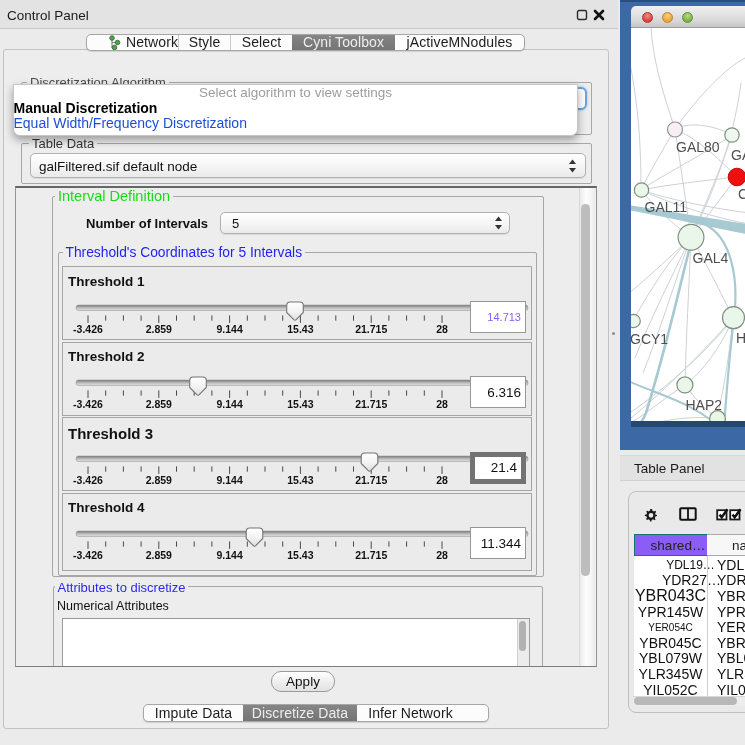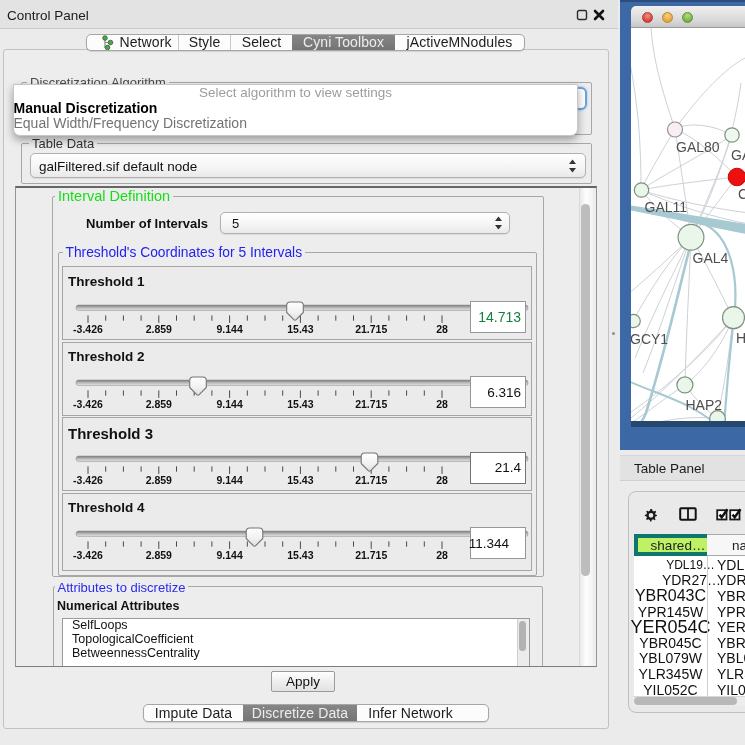--- a/index.html
+++ b/index.html
@@ -13,21 +13,21 @@
 .seg .sep { width:1px; background:#c9c9c9; flex:none; padding:0; }
 </style></head><body>
 <div class="abs" style="left:0;top:0;width:618px;height:29px;background:#e3e3e3;border-bottom:1px solid #c9c9c9"></div>
 <div class="abs" style="left:7px;top:7.5px;font-size:13.5px;color:#1b1b1b">Control Panel</div>
 <svg class="abs" style="left:576px;top:9px" width="30" height="12">
     <rect x="1.5" y="1.5" width="9" height="9" rx="1.5" fill="none" stroke="#2c2c2c" stroke-width="1.4"></rect>
     <path d="M19,2 L27,10 M27,2 L19,10" stroke="#111" stroke-width="2.6" stroke-linecap="round"></path>
   </svg>
 <div class="abs" style="left:3px;top:49px;width:606px;height:680px;background:#ededed;border:1px solid #c2c2c2;border-radius:3px"></div>
 <div class="seg" style="left:86px;top:33.5px;width:439px;height:17px">
-    <div style="width:91px;justify-content:center;padding-left:9px"><svg width="13" height="15" style="margin-right:4px">
+    <div style="width:91px;justify-content:flex-end;padding-left:9px"><svg width="13" height="15" style="margin-right:4px">
         <line x1="3" y1="4" x2="3" y2="13" stroke="#888" stroke-width="1.2"></line>
         <line x1="3" y1="7.5" x2="8" y2="7.5" stroke="#888" stroke-width="1.2"></line>
         <circle cx="3" cy="3" r="2.3" fill="#55a055" stroke="#2d662d" stroke-width="0.8"></circle>
         <circle cx="8.5" cy="7.5" r="2.3" fill="#55a055" stroke="#2d662d" stroke-width="0.8"></circle>
         <circle cx="5.5" cy="12.5" r="2.3" fill="#55a055" stroke="#2d662d" stroke-width="0.8"></circle>
       </svg>Network</div>
     <div class="sep"></div>
     <div style="width:51px">Style</div>
     <div class="sep"></div>
     <div style="width:61px">Select</div>
@@ -97,21 +97,21 @@
           <line x1="376" y1="19.4" x2="376" y2="26.9" stroke="#4a4a4a" stroke-width="1"></line>
           <text x="22" y="37" text-anchor="middle" font-size="10.5" font-weight="bold" fill="#111" font-family="Liberation Sans, sans-serif">-3.426</text>
           <text x="92.80000000000001" y="37" text-anchor="middle" font-size="10.5" font-weight="bold" fill="#111" font-family="Liberation Sans, sans-serif">2.859</text>
           <text x="163.6" y="37" text-anchor="middle" font-size="10.5" font-weight="bold" fill="#111" font-family="Liberation Sans, sans-serif">9.144</text>
           <text x="234.39999999999998" y="37" text-anchor="middle" font-size="10.5" font-weight="bold" fill="#111" font-family="Liberation Sans, sans-serif">15.43</text>
           <text x="305.2" y="37" text-anchor="middle" font-size="10.5" font-weight="bold" fill="#111" font-family="Liberation Sans, sans-serif">21.715</text>
           <text x="376" y="37" text-anchor="middle" font-size="10.5" font-weight="bold" fill="#111" font-family="Liberation Sans, sans-serif">28</text>
           <path d="M 220.7,16.5 L 220.7,9.5 Q 220.7,6 224.2,6 L 233.8,6 Q 237.3,6 237.3,9.5 L 237.3,16.5 L 230.2,23.7 Q 229.0,24.7 227.8,23.7 Z" fill="url(#thg)" stroke="#757575" stroke-width="1.1"></path>
         </svg>
       </div>
-      <div class="abs" style="left:407px;top:33.5px;width:56px;height:32px;background:#fff;border:1px solid #979797;display:flex;align-items:center;justify-content:flex-end;padding-right:4px;font-size:14px;color:#15803d">14.713</div>
+      <div class="abs" style="left:407px;top:33.5px;width:56px;height:32px;background:#fff;border:1px solid #979797;display:flex;align-items:center;justify-content:flex-end;padding-right:4px;font-size:11px;color:#8b5cf6">14.713</div>
     </div>
     <div class="abs" style="left:46px;top:153.5px;width:470px;height:74px;background:#ebebeb;border:1px solid #a5a5a5">
       <div class="abs" style="left:5px;top:6.5px;font-size:13.5px;font-weight:bold;color:#111">Threshold 2</div>
       <div class="abs" style="left:0;top:28.5px;width:469px;height:42px">
         <svg width="466" height="44" style="position:absolute;left:3px;top:0;overflow:visible">
           <defs>
             <linearGradient id="thg" x1="0" y1="0" x2="0" y2="1">
               <stop offset="0" stop-color="#ffffff"></stop>
               <stop offset="0.55" stop-color="#f2f2f2"></stop>
               <stop offset="1" stop-color="#dedede"></stop>
@@ -195,21 +195,21 @@
           <line x1="376" y1="19.4" x2="376" y2="26.9" stroke="#4a4a4a" stroke-width="1"></line>
           <text x="22" y="37" text-anchor="middle" font-size="10.5" font-weight="bold" fill="#111" font-family="Liberation Sans, sans-serif">-3.426</text>
           <text x="92.80000000000001" y="37" text-anchor="middle" font-size="10.5" font-weight="bold" fill="#111" font-family="Liberation Sans, sans-serif">2.859</text>
           <text x="163.6" y="37" text-anchor="middle" font-size="10.5" font-weight="bold" fill="#111" font-family="Liberation Sans, sans-serif">9.144</text>
           <text x="234.39999999999998" y="37" text-anchor="middle" font-size="10.5" font-weight="bold" fill="#111" font-family="Liberation Sans, sans-serif">15.43</text>
           <text x="305.2" y="37" text-anchor="middle" font-size="10.5" font-weight="bold" fill="#111" font-family="Liberation Sans, sans-serif">21.715</text>
           <text x="376" y="37" text-anchor="middle" font-size="10.5" font-weight="bold" fill="#111" font-family="Liberation Sans, sans-serif">28</text>
           <path d="M 295.2,16.5 L 295.2,9.5 Q 295.2,6 298.7,6 L 308.3,6 Q 311.8,6 311.8,9.5 L 311.8,16.5 L 304.7,23.7 Q 303.5,24.7 302.3,23.7 Z" fill="url(#thg)" stroke="#757575" stroke-width="1.1"></path>
         </svg>
       </div>
-      <div class="abs" style="left:407px;top:33.5px;width:56px;height:32px;background:#fff;border:1px solid #737373;display:flex;align-items:center;justify-content:flex-end;padding-right:4px;font-size:13.5px;color:#111">21.4</div>
+      <div class="abs" style="left:407px;top:33.5px;width:56px;height:32px;background:#fff;border:5px solid #737373;display:flex;align-items:center;justify-content:flex-end;padding-right:4px;font-size:13.5px;color:#111">21.4</div>
     </div>
     <div class="abs" style="left:46px;top:304.5px;width:470px;height:78px;background:#ebebeb;border:1px solid #a5a5a5">
       <div class="abs" style="left:5px;top:6.5px;font-size:13.5px;font-weight:bold;color:#111">Threshold 4</div>
       <div class="abs" style="left:0;top:28.5px;width:469px;height:42px">
         <svg width="466" height="44" style="position:absolute;left:3px;top:0;overflow:visible">
           <defs>
             <linearGradient id="thg" x1="0" y1="0" x2="0" y2="1">
               <stop offset="0" stop-color="#ffffff"></stop>
               <stop offset="0.55" stop-color="#f2f2f2"></stop>
               <stop offset="1" stop-color="#dedede"></stop>
@@ -244,43 +244,42 @@
           <line x1="376" y1="19.4" x2="376" y2="26.9" stroke="#4a4a4a" stroke-width="1"></line>
           <text x="22" y="37" text-anchor="middle" font-size="10.5" font-weight="bold" fill="#111" font-family="Liberation Sans, sans-serif">-3.426</text>
           <text x="92.80000000000001" y="37" text-anchor="middle" font-size="10.5" font-weight="bold" fill="#111" font-family="Liberation Sans, sans-serif">2.859</text>
           <text x="163.6" y="37" text-anchor="middle" font-size="10.5" font-weight="bold" fill="#111" font-family="Liberation Sans, sans-serif">9.144</text>
           <text x="234.39999999999998" y="37" text-anchor="middle" font-size="10.5" font-weight="bold" fill="#111" font-family="Liberation Sans, sans-serif">15.43</text>
           <text x="305.2" y="37" text-anchor="middle" font-size="10.5" font-weight="bold" fill="#111" font-family="Liberation Sans, sans-serif">21.715</text>
           <text x="376" y="37" text-anchor="middle" font-size="10.5" font-weight="bold" fill="#111" font-family="Liberation Sans, sans-serif">28</text>
           <path d="M 180.2,16.5 L 180.2,9.5 Q 180.2,6 183.7,6 L 193.3,6 Q 196.8,6 196.8,9.5 L 196.8,16.5 L 189.7,23.7 Q 188.5,24.7 187.3,23.7 Z" fill="url(#thg)" stroke="#757575" stroke-width="1.1"></path>
         </svg>
       </div>
-      <div class="abs" style="left:407px;top:33.5px;width:56px;height:32px;background:#fff;border:1px solid #979797;display:flex;align-items:center;justify-content:flex-end;padding-right:16px;font-size:13.5px;color:#111">11.344</div>
+      <div class="abs" style="left:407px;top:33.5px;width:56px;height:32px;background:#fff;border:1px solid #979797;display:flex;align-items:center;justify-content:flex-end;padding-right:4px;font-size:13.5px;color:#111">11.344</div>
     </div>
     <div class="grp" style="left:37px;top:398px;width:490px;height:110px"></div>
     <div class="gtitle" style="left:38.5px;top:392px;font-size:13px;color:#2a2af0">Attributes to discretize</div>
-    <div class="abs" style="left:41px;top:411px;font-size:12.5px;font-weight:bold;color:#111">Numerical Attributes</div>
+    <div class="abs" style="left:41px;top:411px;font-size:12.5px;font-weight:normal;color:#111">Numerical Attributes</div>
     <div class="abs" style="left:46px;top:430px;width:468px;height:60px;border:1px solid #9a9a9a;background:#fff">
-      <div style="position:absolute;left:9px;top:-1.5px;font-size:12.5px;color:#111;line-height:14.4px">SelfLoops<br>TopologicalCoefficient<br>BetweennessCentrality</div>
       <div style="position:absolute;right:0;top:0;width:12.5px;height:60px;background:#ececec;border-left:1px solid #cfcfcf"></div>
       <div style="position:absolute;right:2.7px;top:1.5px;width:7px;height:30px;background:#b2b2b2;border-radius:3.5px"></div>
     </div>
     <div class="abs" style="left:563px;top:0;width:14px;height:481px;background:linear-gradient(90deg,#e9e9e9,#fdfdfd 45%,#f2f2f2);border-left:1px solid #d9d9d9"></div>
     <div class="abs" style="left:565px;top:16px;width:9px;height:372px;background:#bdbdbd;border-radius:4.5px"></div>
   </div>
-<div class="abs" style="left:271px;top:671px;width:64px;height:21px;background:linear-gradient(#ffffff,#ececec 60%,#e2e2e2);border:1px solid #9b9b9b;border-radius:2px;display:flex;align-items:center;justify-content:center;font-size:13.5px;color:#111">Apply</div>
+<div class="abs" style="left:271px;top:671px;width:64px;height:21px;background:linear-gradient(#ffffff,#ececec 60%,#e2e2e2);border:1px solid #9b9b9b;border-radius:10px;display:flex;align-items:center;justify-content:center;font-size:13.5px;color:#111">Apply</div>
 <div class="seg" style="left:143px;top:704px;width:346px;height:17.5px">
     <div style="width:99px">Impute Data</div>
     <div class="sel" style="width:114px">Discretize Data</div>
     <div style="width:107px">Infer Network</div>
   </div>
 <div class="abs" style="left:13px;top:84px;width:565px;height:52px;background:#fff;border:1px solid #c6c6c6;border-radius:0 0 7px 7px;box-shadow:0 4px 9px rgba(0,0,0,0.35);z-index:50"></div>
 <div class="abs" style="left:13px;top:85px;width:565px;text-align:center;font-size:13.5px;color:#9d9d9d;z-index:51">Select algorithm to view settings</div>
 <div class="abs" style="left:13.5px;top:99.5px;font-size:14px;font-weight:bold;color:#000;z-index:51">Manual Discretization</div>
-<div class="abs" style="left:13.5px;top:114.5px;font-size:14px;color:#737373;z-index:51">Equal Width/Frequency Discretization</div>
+<div class="abs" style="left:13.5px;top:114.5px;font-size:14px;color:#1d4ed8;z-index:51">Equal Width/Frequency Discretization</div>
 <div class="abs" style="left:612px;top:332px;width:3px;height:3px;border-radius:50%;background:#8d8d8d"></div>
 <div class="abs" style="left:620px;top:0;width:125px;height:450px;background:#3c68a6;border-top:2px solid #2b4d7c"></div>
 <div class="abs" style="left:631px;top:6px;width:114px;height:22px;background:linear-gradient(#f0f0f0,#d8d8d8 70%,#c6c6c6);border-bottom:1px solid #9b9b9b;border-radius:5px 0 0 0"></div>
 <div class="abs" style="left:641.5px;top:12px;width:11px;height:11px;border-radius:50%;background:radial-gradient(circle at 50% 30%,#f08f8a,#da3f38 70%);border:1px solid #ad3a33"></div>
 <div class="abs" style="left:661.5px;top:12px;width:11px;height:11px;border-radius:50%;background:radial-gradient(circle at 50% 30%,#f5cf84,#e8a43a 70%);border:1px solid #bb872d"></div>
 <div class="abs" style="left:681.5px;top:12px;width:11px;height:11px;border-radius:50%;background:radial-gradient(circle at 50% 30%,#b5dc8c,#77b13f 70%);border:1px solid #619133"></div>
 <div class="abs" style="left:631px;top:28px;width:114px;height:393px;background:#fff;overflow:hidden">
     <svg width="114" height="393" style="position:absolute;left:0;top:0;overflow:hidden">
       <g fill="none" stroke="#cdd1d6" stroke-width="1">
         <path d="M44,101 C 60,93 85,98 101,107"></path>
@@ -352,31 +351,31 @@
   </svg>
 <svg class="abs" style="left:715.5px;top:506.5px" width="14" height="14">
     <rect x="1.2" y="3.2" width="9.3" height="9.3" fill="#fff" stroke="#1a1a1a" stroke-width="1.8"></rect>
     <path d="M3.5,7.6 L5.7,10.2 L11.5,2.2" fill="none" stroke="#111" stroke-width="2.4"></path>
   </svg>
 <svg class="abs" style="left:729px;top:506.5px" width="14" height="14">
     <rect x="1.2" y="3.2" width="9.3" height="9.3" fill="#fff" stroke="#1a1a1a" stroke-width="1.8"></rect>
     <path d="M3.5,7.6 L5.7,10.2 L11.5,2.2" fill="none" stroke="#111" stroke-width="2.4"></path>
   </svg>
 <div class="abs" style="left:634px;top:534px;width:111px;height:162px;background:#fff;overflow:hidden"></div>
-<div class="abs" style="left:634px;top:534px;width:88px;height:22px;background:#bef264;border:4px solid #0f766e;display:flex;align-items:center;justify-content:center;font-size:13.5px;color:#222">shared…</div>
+<div class="abs" style="left:634px;top:534px;width:88px;height:22px;background:#8b5cf6;border:1px solid #0f766e;display:flex;align-items:center;justify-content:center;font-size:13.5px;color:#222">shared…</div>
 <div class="abs" style="left:707px;top:534px;width:60px;height:22px;background:#f7f7f7;border:1px solid #a9a9a9;border-left:none;display:flex;align-items:center;padding-left:25px;font-size:13.5px;color:#222">na</div>
 <div class="abs" style="left:654px;top:557.0px;width:73px;height:15.6px;display:flex;align-items:center;justify-content:center;font-size:12px;color:#111">YDL19…</div>
 <div class="abs" style="left:717px;top:557.0px;height:15.6px;display:flex;align-items:center;font-size:14px;color:#111">YDL19</div>
 <div class="abs" style="left:655px;top:572.6px;width:73px;height:15.6px;display:flex;align-items:center;justify-content:center;font-size:14px;color:#111">YDR27…</div>
 <div class="abs" style="left:717px;top:572.6px;height:15.6px;display:flex;align-items:center;font-size:14px;color:#111">YDR22</div>
 <div class="abs" style="left:634px;top:588.2px;width:73px;height:15.6px;display:flex;align-items:center;justify-content:center;font-size:16px;color:#111">YBR043C</div>
 <div class="abs" style="left:717px;top:588.2px;height:15.6px;display:flex;align-items:center;font-size:14px;color:#111">YBR04</div>
 <div class="abs" style="left:634px;top:603.8px;width:73px;height:15.6px;display:flex;align-items:center;justify-content:center;font-size:14px;color:#111">YPR145W</div>
 <div class="abs" style="left:717px;top:603.8px;height:15.6px;display:flex;align-items:center;font-size:14px;color:#111">YPR14</div>
-<div class="abs" style="left:634px;top:619.4px;width:73px;height:15.6px;display:flex;align-items:center;justify-content:center;font-size:18px;color:#111">YER054C</div>
+<div class="abs" style="left:634px;top:619.4px;width:73px;height:15.6px;display:flex;align-items:center;justify-content:center;font-size:10px;color:#111">YER054C</div>
 <div class="abs" style="left:717px;top:619.4px;height:15.6px;display:flex;align-items:center;font-size:14px;color:#111">YER05</div>
 <div class="abs" style="left:634px;top:635.0px;width:73px;height:15.6px;display:flex;align-items:center;justify-content:center;font-size:14px;color:#111">YBR045C</div>
 <div class="abs" style="left:717px;top:635.0px;height:15.6px;display:flex;align-items:center;font-size:14px;color:#111">YBR04</div>
 <div class="abs" style="left:634px;top:650.6px;width:73px;height:15.6px;display:flex;align-items:center;justify-content:center;font-size:14px;color:#111">YBL079W</div>
 <div class="abs" style="left:717px;top:650.6px;height:15.6px;display:flex;align-items:center;font-size:14px;color:#111">YBL07</div>
 <div class="abs" style="left:634px;top:666.2px;width:73px;height:15.6px;display:flex;align-items:center;justify-content:center;font-size:14px;color:#111">YLR345W</div>
 <div class="abs" style="left:717px;top:666.2px;height:15.6px;display:flex;align-items:center;font-size:14px;color:#111">YLR34</div>
 <div class="abs" style="left:634px;top:681.8px;width:73px;height:15.6px;display:flex;align-items:center;justify-content:center;font-size:14px;color:#111">YIL052C</div>
 <div class="abs" style="left:717px;top:681.8px;height:15.6px;display:flex;align-items:center;font-size:14px;color:#111">YIL05</div>
 <div class="abs" style="left:707px;top:556px;width:1px;height:140px;background:#cfcfcf"></div>

